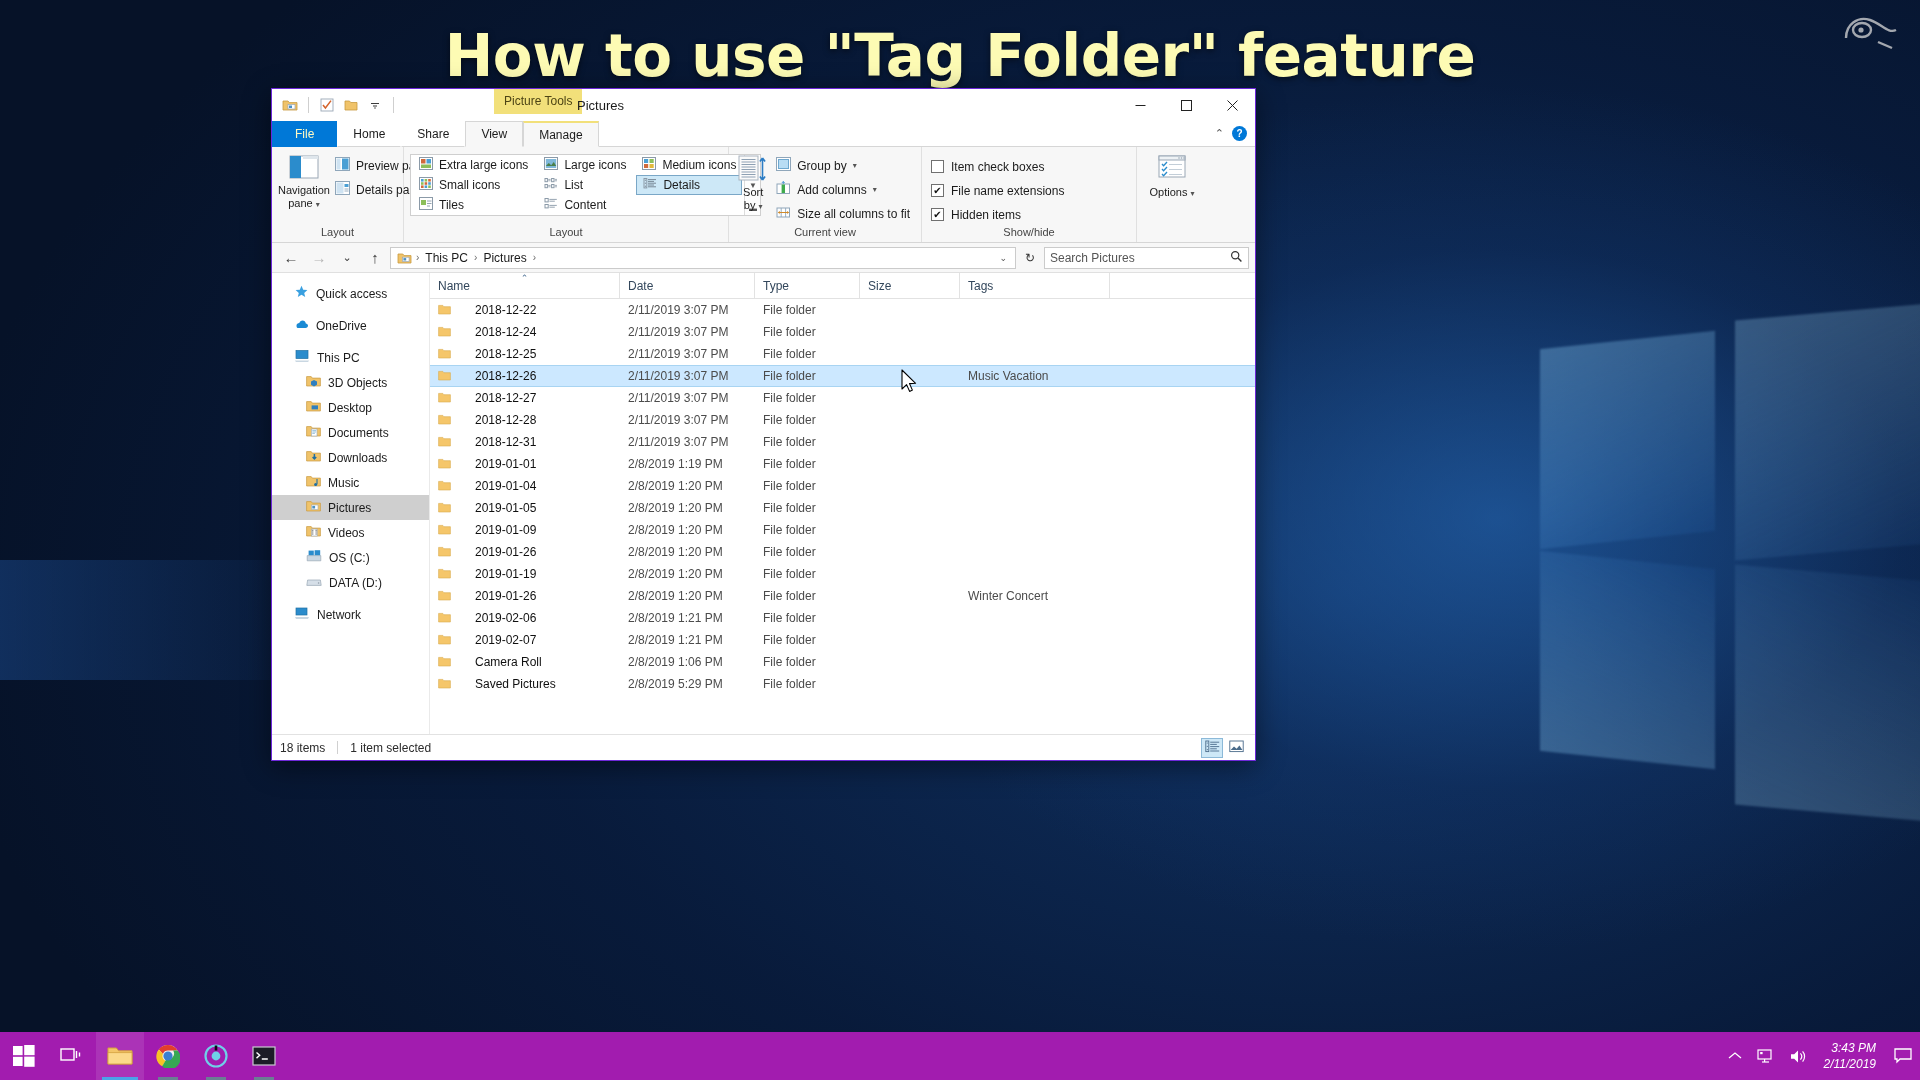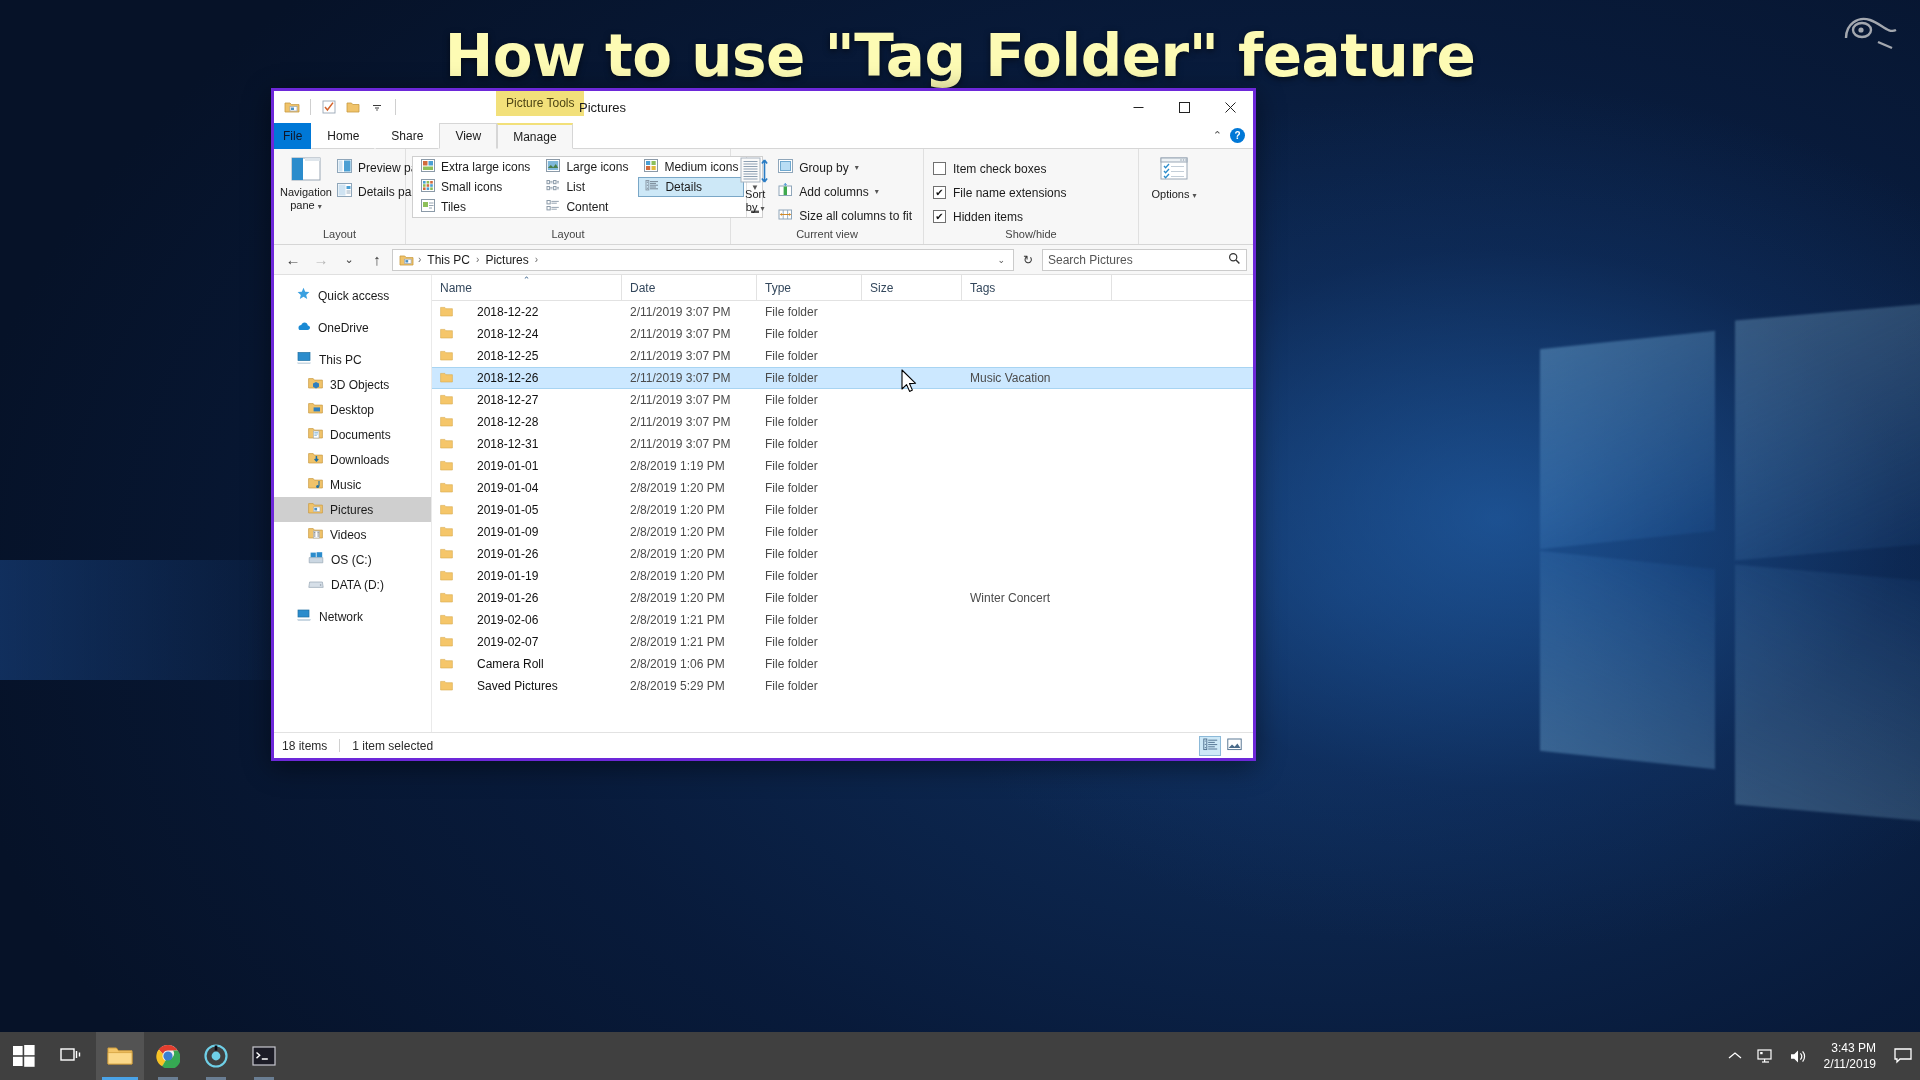--- a/index.html
+++ b/index.html
@@ -58,21 +58,21 @@
   #watermark {
     position: absolute; right: 18px; top: 8px;
     width: 62px; height: 48px; opacity: 0.75;
   }
 
   
   #explorer {
     position: absolute;
     left: 271px; top: 88px; width: 985px; height: 673px;
     background: #ffffff;
-    border: 3px solid #6d28d9;
+    border: 1px solid #6d28d9;
     box-shadow: 0 6px 26px rgba(0,0,0,0.45);
     display: flex; flex-direction: column;
     font-size: 12px;
     color: #1b1b1b;
   }
 
   
   .titlebar {
     height: 32px; background: #ffffff;
     display: flex; align-items: center;
@@ -110,21 +110,21 @@
     height: 26px; display: flex; align-items: stretch;
     background: #ffffff;
     position: relative;
   }
   .rtab {
     padding: 0 15px; display: flex; align-items: center;
     font-size: 12px; color: #1b1b1b;
     border: 1px solid transparent;
     border-bottom: 1px solid #d6d6d6;
   }
-  .rtab.file { background: #0078d7; color: #0f172a; border-color: #0078d7; padding: 0 8px;}
+  .rtab.file { background: #0078d7; color: #fef9c3; border-color: #0078d7; padding: 0 22px;}
   .rtab.active {
     background: #f7f7f7;
     border: 1px solid #d6d6d6;
     border-bottom-color: #f7f7f7;
   }
   .rtab.manage-tab {
     border: 1px solid #d6d6d6; border-bottom-color: #f7f7f7;
     border-top: 2px solid #f2e07a;
     background: #f7f7f7;
   }
@@ -290,22 +290,23 @@
     border: 1px solid transparent;
   }
   .vt.active { background: #cde8f7; border-color: #8cb9d8; }
 
   
   #cursor { position: absolute; left: 901px; top: 369px; width: 18px; height: 26px; }
 
   
   #taskbar {
     position: absolute; left: 0; bottom: 0; width: 1920px; height: 48px;
-    background: #404040; display: flex; align-items: center;
+    background: #a21caf; display: flex; align-items: center;
     color: #fff;
+    font-style: italic;
   }
   .tb-btn {
     width: 48px; height: 48px; display: flex; align-items: center; justify-content: center;
     position: relative;
   }
   .tb-btn.active::after {
     content: ""; position: absolute; bottom: 0; left: 6px; right: 6px; height: 3px;
     background: #4aa3e8;
   }
   .tb-btn.running::after {

